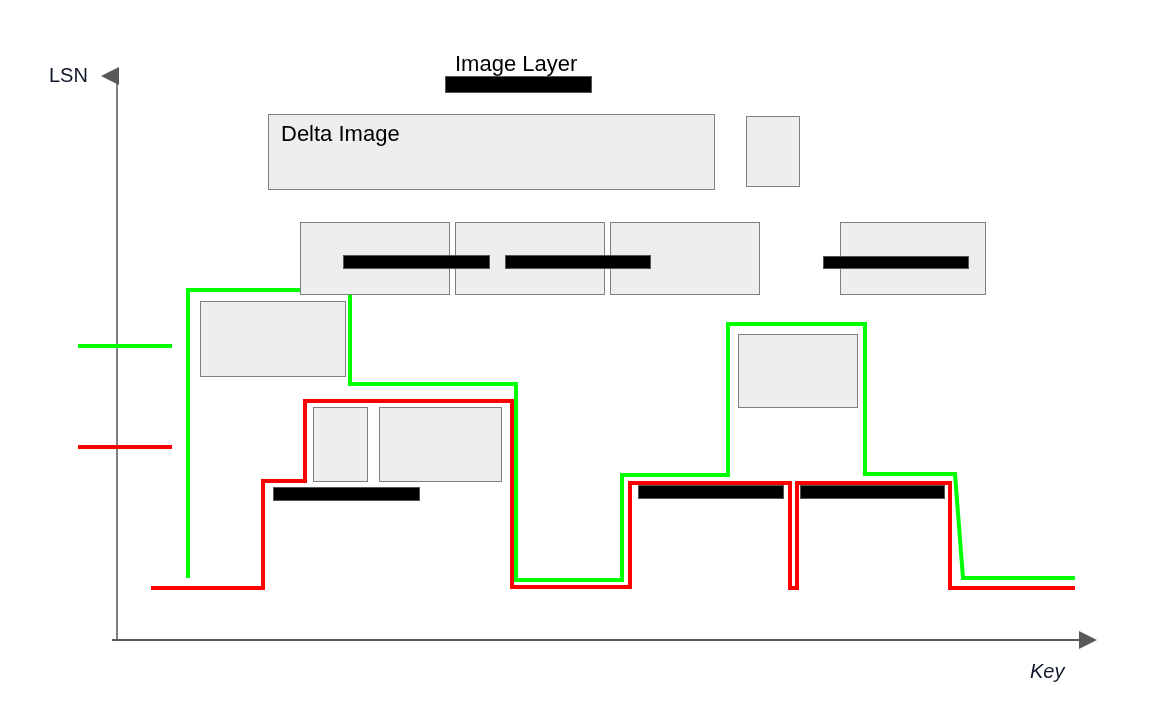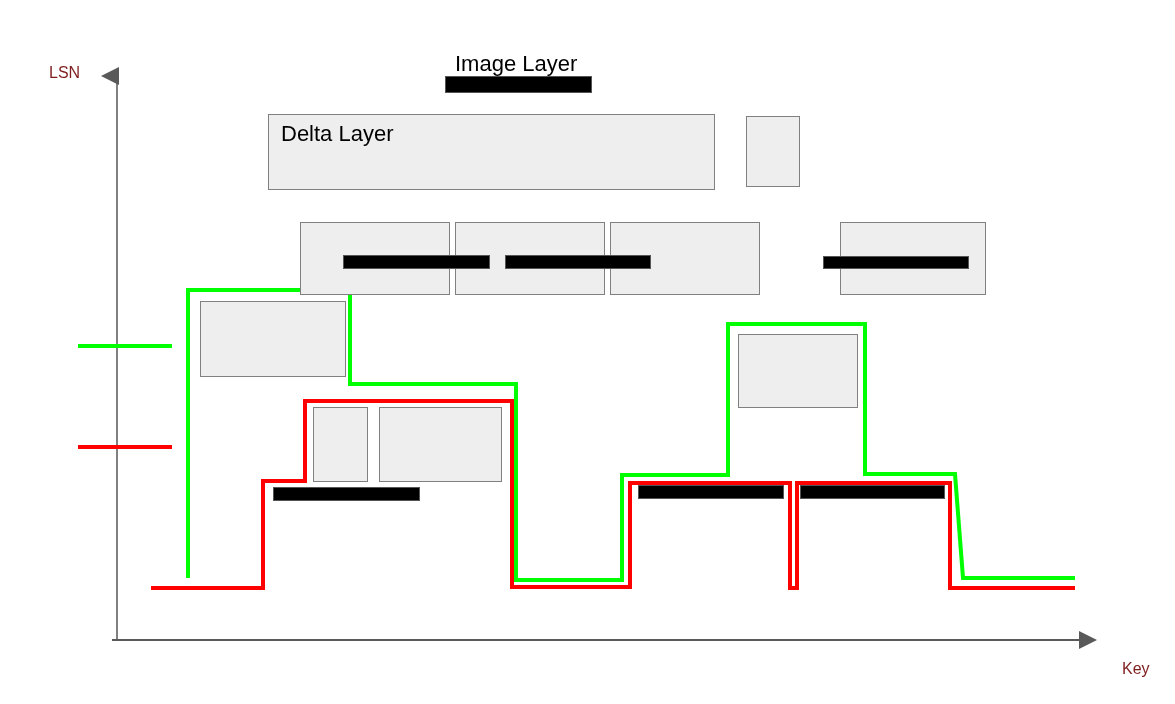--- a/index.html
+++ b/index.html
@@ -16,26 +16,26 @@
   }
   #canvas {
     position: absolute;
     left: 0;
     top: 0;
     width: 1175px;
     height: 704px;
   }
   .axis-label {
     position: absolute;
-    font-size: 16px;
-    color: #7f1d1d;
+    font-size: 20px;
+    color: #0f172a;
     white-space: nowrap;
   }
   #lsn-label { left: 49px; top: 64px; }
-  #key-label { left: 1122px; top: 660px; }
+  #key-label { left: 1030px; top: 660px; font-style: italic; }
   .layer-caption {
     position: absolute;
     font-size: 22px;
     color: #000000;
     white-space: nowrap;
   }
   #image-layer-caption { left: 455px; top: 51px; }
   #delta-layer-caption { left: 281px; top: 121px; }
   .page-box {
     position: absolute;
@@ -97,13 +97,13 @@
 <div class="record-bar" style="left:273px; top:487px; width:147px; height:14px;"></div>
 <div class="record-bar" style="left:638px; top:485px; width:146px; height:14px;"></div>
 <div class="record-bar" style="left:800px; top:485px; width:145px; height:14px;"></div>
 
 <div class="axis-label" id="lsn-label">LSN</div>
 
 <div class="axis-label" id="key-label">Key</div>
 
 <div class="layer-caption" id="image-layer-caption">Image Layer</div>
 
-<div class="layer-caption" id="delta-layer-caption">Delta Layer</div>
+<div class="layer-caption" id="delta-layer-caption">Delta Image</div>
 
 </body></html>

